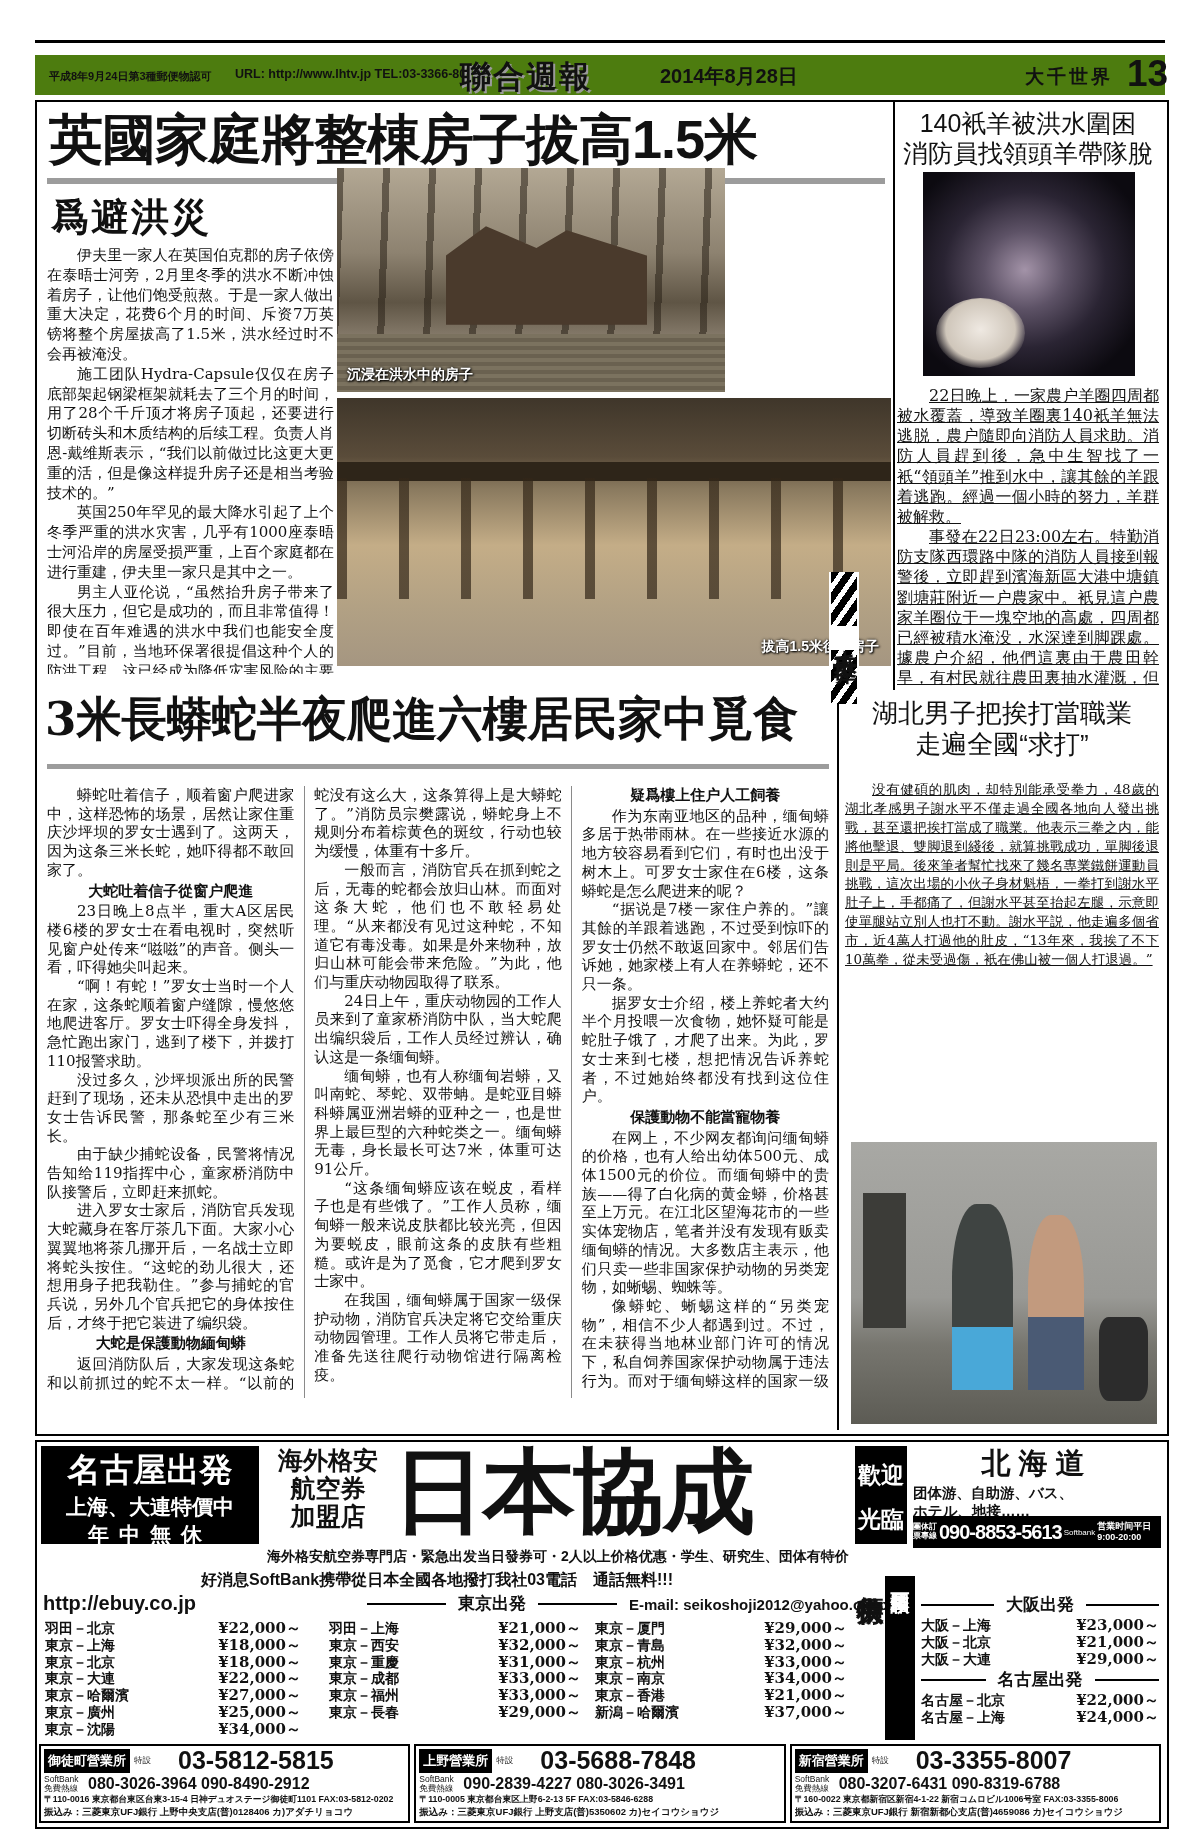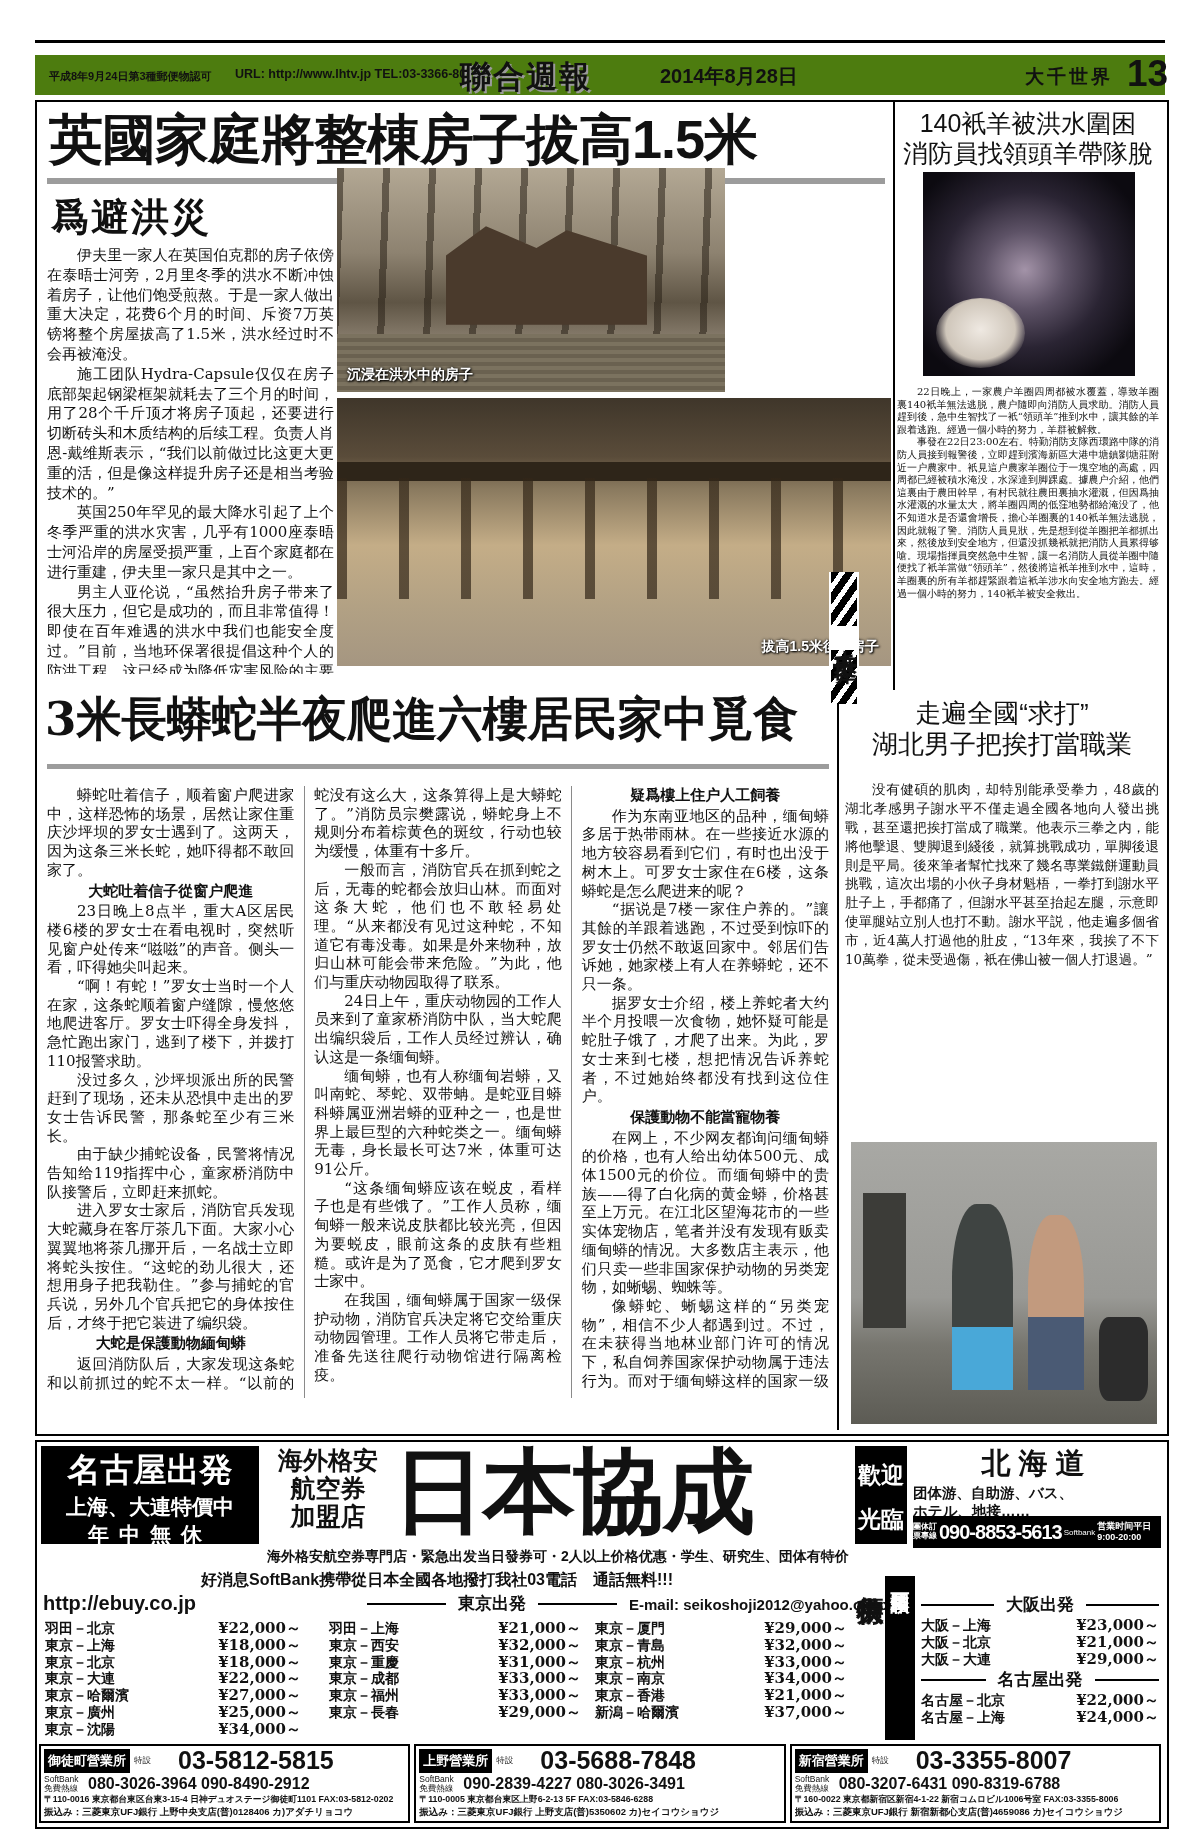--- a/index.html
+++ b/index.html
@@ -48,23 +48,23 @@
   
   .vdiv1{position:absolute;left:856px;top:0;height:588px;width:0;border-left:2px solid #000;}
   .vdiv2{position:absolute;left:800px;top:588px;height:740px;width:0;border-left:2px solid #000;}
   .marker{position:absolute;left:792px;top:470px;width:30px;background:#fff;z-index:3;text-align:center;}
   .hatch{width:26px;height:54px;margin:0 auto;background:repeating-linear-gradient(125deg,#000 0 7px,#fff 7px 12px);}
   .marker .vt{writing-mode:vertical-rl;font-size:24px;font-weight:900;letter-spacing:4px;margin:4px auto;}
   
   .rc-head{position:absolute;text-align:center;font-weight:400;line-height:1.2;}
   .sheep-head{left:860px;top:6px;width:262px;font-size:25px;}
   .sheep-photo{left:886px;top:70px;width:212px;height:204px;}
-  .sheep-text{position:absolute;left:860px;top:284px;width:262px;height:302px;font-size:10px;line-height:1.26;overflow:hidden;}
+  .sheep-text{position:absolute;left:860px;top:284px;width:262px;height:302px;font-size:16px;line-height:1.26;overflow:hidden;text-decoration:underline;}
   .beat-head{left:806px;top:596px;width:318px;font-size:26px;}
-  .beat-text{position:absolute;left:808px;top:678px;width:314px;height:352px;font-size:13.5px;line-height:1.4;overflow:hidden;}
+  .beat-text{position:absolute;left:808px;top:678px;width:314px;height:352px;font-size:13.5px;line-height:1.4;overflow:hidden;text-decoration:underline;}
   .beat-photo{left:814px;top:1040px;width:306px;height:282px;}
   
   .adbox{position:absolute;left:35px;top:1440px;width:1130px;height:385px;border:2px solid #000;}
   .ad-leftbox{position:absolute;left:4px;top:4px;width:218px;height:98px;background:#000;color:#fff;text-align:center;}
   .ad-leftbox .l1{font-size:33px;font-weight:900;margin-top:2px;}
   .ad-leftbox .l2{font-size:21px;font-weight:900;}
   .ad-leftbox .l3{font-size:21px;font-weight:900;letter-spacing:10px;}
   .agency{position:absolute;left:232px;top:4px;width:118px;text-align:center;font-weight:900;font-size:25px;line-height:1.12;}
   .biglogo{position:absolute;left:356px;top:-12px;width:458px;font-size:92px;font-weight:900;letter-spacing:-2px;white-space:nowrap;}
   .welcome{position:absolute;left:818px;top:4px;width:52px;height:98px;background:#000;color:#fff;text-align:center;font-size:23px;font-weight:900;line-height:1.9;padding-top:8px;box-sizing:border-box;}
@@ -184,22 +184,22 @@
   </div>
   <div class="photo ph3 abs sheep-photo">
     <div class="sheep"></div>
   </div>
   <div class="sheep-text bodytext">
     <p class="p">22日晚上，一家農户羊圈四周都被水覆蓋，導致羊圈裏140衹羊無法逃脱，農户隨即向消防人員求助。消防人員趕到後，急中生智找了一衹“領頭羊”推到水中，讓其餘的羊跟着逃跑。經過一個小時的努力，羊群被解救。</p>
     <p class="p">事發在22日23:00左右。特勤消防支隊西環路中隊的消防人員接到報警後，立即趕到濱海新區大港中塘鎮劉塘莊附近一户農家中。衹見這户農家羊圈位于一塊空地的高處，四周都已經被積水淹没，水深達到脚踝處。據農户介紹，他們這裏由于農田幹旱，有村民就往農田裏抽水灌溉，但因爲抽水灌溉的水量太大，將羊圈四周的低窪地勢都給淹没了，他不知道水是否還會增長，擔心羊圈裏的140衹羊無法逃脱，因此就報了警。消防人員見狀，先是想到從羊圈把羊都抓出來，然後放到安全地方，但還没抓幾衹就把消防人員累得够嗆。現場指揮員突然急中生智，讓一名消防人員從羊圈中隨便找了衹羊當做“領頭羊”，然後將這衹羊推到水中，這時，羊圈裏的所有羊都趕緊跟着這衹羊涉水向安全地方跑去。經過一個小時的努力，140衹羊被安全救出。</p>
   </div>
 
   <div class="rc-head beat-head">
+    <div>湖北男子把挨打當職業</div>
     <div>走遍全國“求打”</div>
-    <div>湖北男子把挨打當職業</div>
   </div>
   <div class="beat-text bodytext">
     <p class="p">没有健碩的肌肉，却特別能承受拳力，48歲的湖北孝感男子謝水平不僅走過全國各地向人發出挑戰，甚至還把挨打當成了職業。他表示三拳之内，能將他擊退、雙脚退到綫後，就算挑戰成功，單脚後退則是平局。後來筆者幫忙找來了幾名專業鐵餅運動員挑戰，這次出場的小伙子身材魁梧，一拳打到謝水平肚子上，手都痛了，但謝水平甚至抬起左腿，示意即使單腿站立別人也打不動。謝水平説，他走遍多個省市，近4萬人打過他的肚皮，“13年來，我挨了不下10萬拳，從未受過傷，衹在佛山被一個人打退過。”</p>
   </div>
   <div class="photo ph4 abs beat-photo">
     <div class="door"></div>
     <div class="man1">
         <div class="shorts"></div>
       </div>
     <div class="man2">

